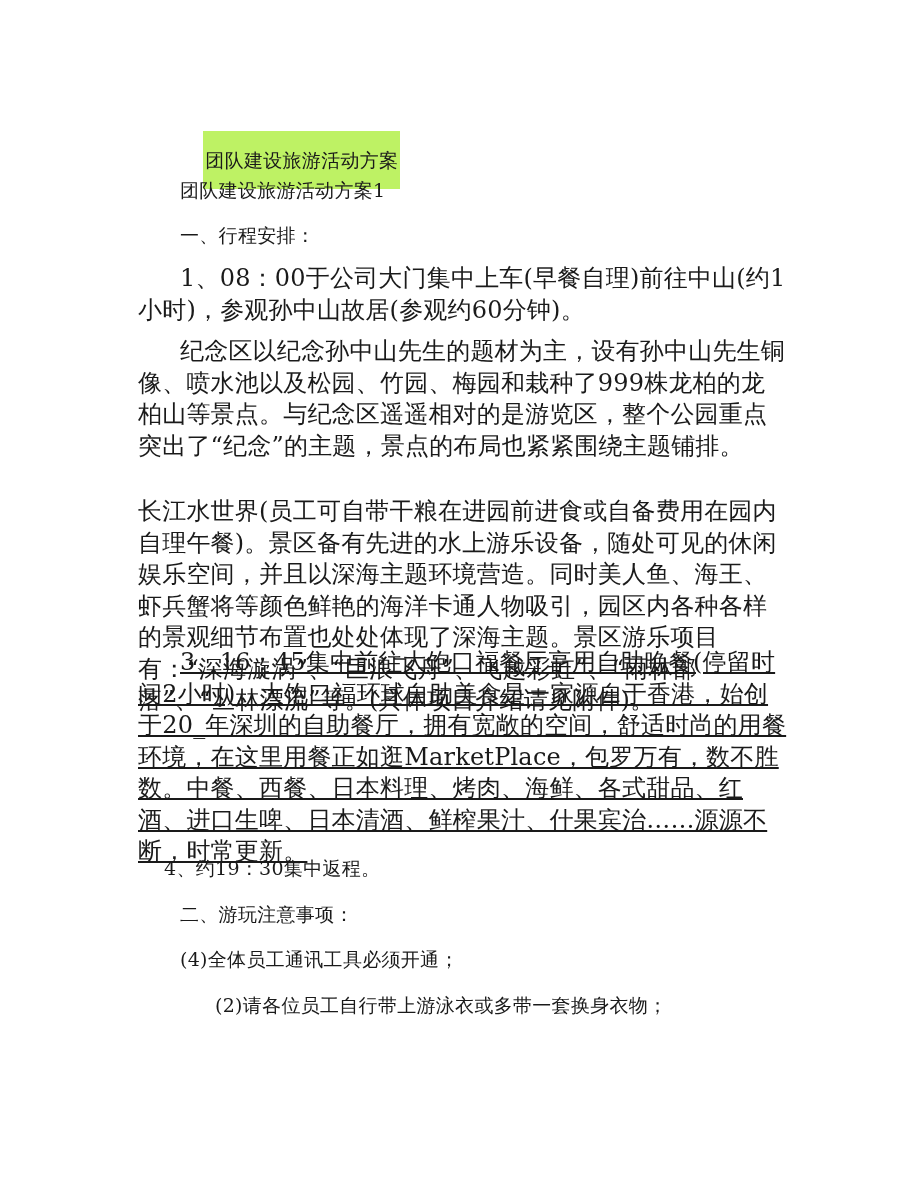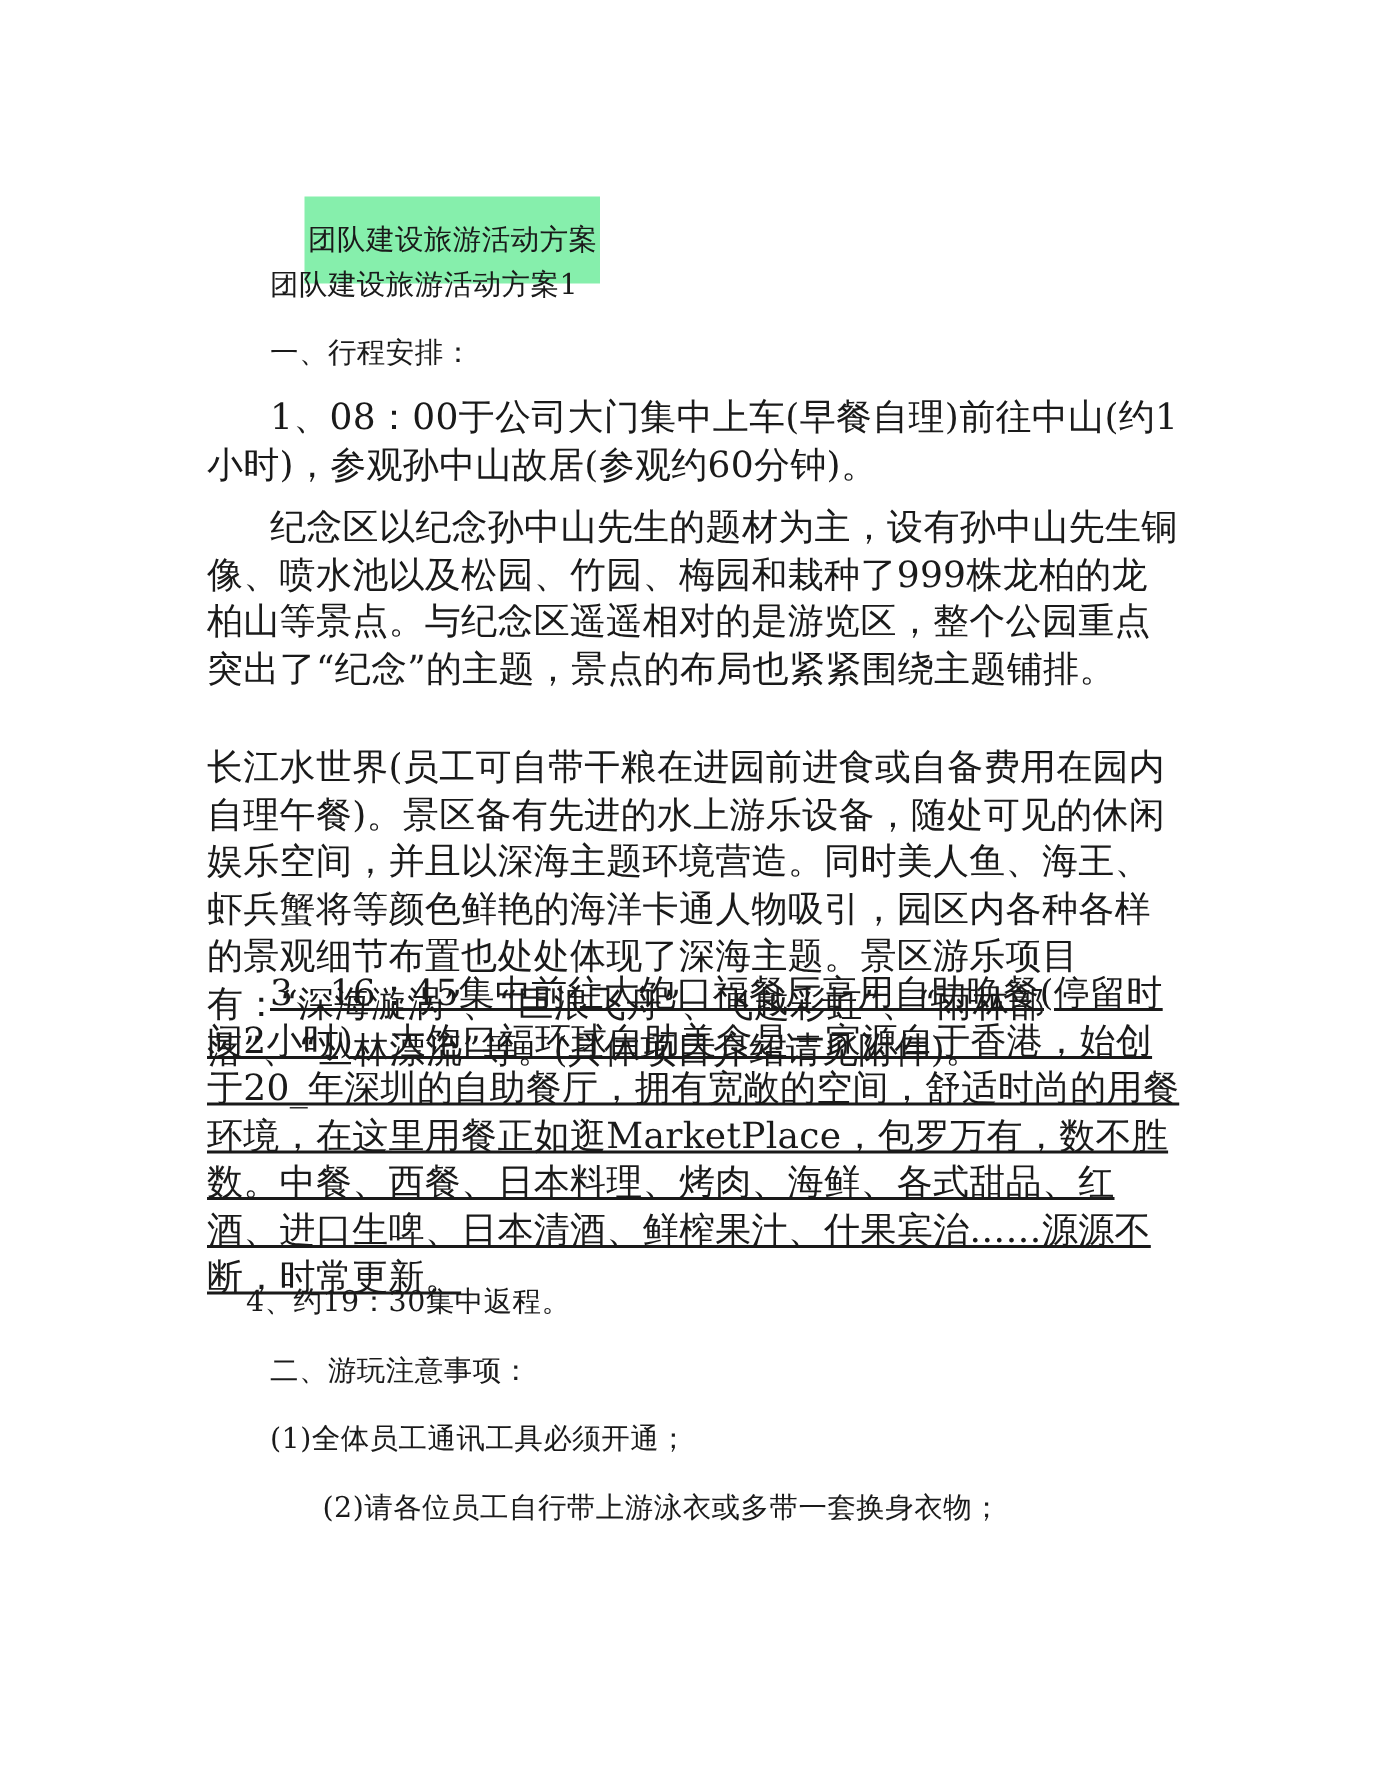--- a/index.html
+++ b/index.html
@@ -1,20 +1,20 @@
 <!DOCTYPE html>
 <html><head>
   <meta charset="utf-8">
   <style>
     html, body { margin: 0; padding: 0; background: #ffffff; }
     body { width: 920px; height: 1191px; position: relative; overflow: hidden;
            font-family: "DejaVu Serif", "Liberation Serif", serif; color: #1a1a1a; }
     .page { position: absolute; left: 0; top: 0; width: 920px; height: 1191px; }
     .line { position: absolute; font-size: 19px; line-height: 20px; white-space: pre; letter-spacing: 0.3px; }
-    .title-hl { background: #86efac; padding: 18px 2px; }
+    .title-hl { background: #bef264; padding: 18px 2px; }
     .para { position: absolute; left: 138px; width: 650px; font-size: 24px; line-height: 31.5px; letter-spacing: 0.2px; word-break: break-all; }
     .indent { text-indent: 42px; }
   </style>
 </head>
 <body>
 
 <div class="page">
 
   <div class="line" style="left:178px; top:130px;">
     <span class="title-hl">团队建设旅游活动方案</span>
@@ -29,17 +29,17 @@
   <div class="para indent" style="top:336px;">纪念区以纪念孙中山先生的题材为主，设有孙中山先生铜像、喷水池以及松园、竹园、梅园和栽种了999株龙柏的龙柏山等景点。与纪念区遥遥相对的是游览区，整个公园重点突出了“纪念”的主题，景点的布局也紧紧围绕主题铺排。</div>
 
   <div class="para" style="top:496px;">长江水世界(员工可自带干粮在进园前进食或自备费用在园内自理午餐)。景区备有先进的水上游乐设备，随处可见的休闲娱乐空间，并且以深海主题环境营造。同时美人鱼、海王、虾兵蟹将等颜色鲜艳的海洋卡通人物吸引，园区内各种各样的景观细节布置也处处体现了深海主题。景区游乐项目有：“深海漩涡”、“巨浪飞舟”、飞越彩虹”、“雨林部落”、“丛林漂流”等。(具体项目介绍请见附件)。</div>
 
   <div class="para indent" style="top:647px;text-decoration:underline;">3、16：45集中前往大饱口福餐厅享用自助晚餐(停留时间2小时)。大饱口福环球自助美食是一家源自于香港，始创于20_年深圳的自助餐厅，拥有宽敞的空间，舒适时尚的用餐环境，在这里用餐正如逛MarketPlace，包罗万有，数不胜数。中餐、西餐、日本料理、烤肉、海鲜、各式甜品、红酒、进口生啤、日本清酒、鲜榨果汁、什果宾治……源源不断，时常更新。</div>
 
   <div class="line" style="left:164px; top:858px;">4、约19：30集中返程。</div>
 
   <div class="line" style="left:180px; top:904px;">二、游玩注意事项：</div>
 
-  <div class="line" style="left:180px; top:949px;">(1)全体员工通讯工具必须开通；</div>
+  <div class="line" style="left:180px; top:949px;">(4)全体员工通讯工具必须开通；</div>
 
   <div class="line" style="left:180px; top:995px;margin-left:35px;">(2)请各位员工自行带上游泳衣或多带一套换身衣物；</div>
 
 </div>
 
 </body></html>

